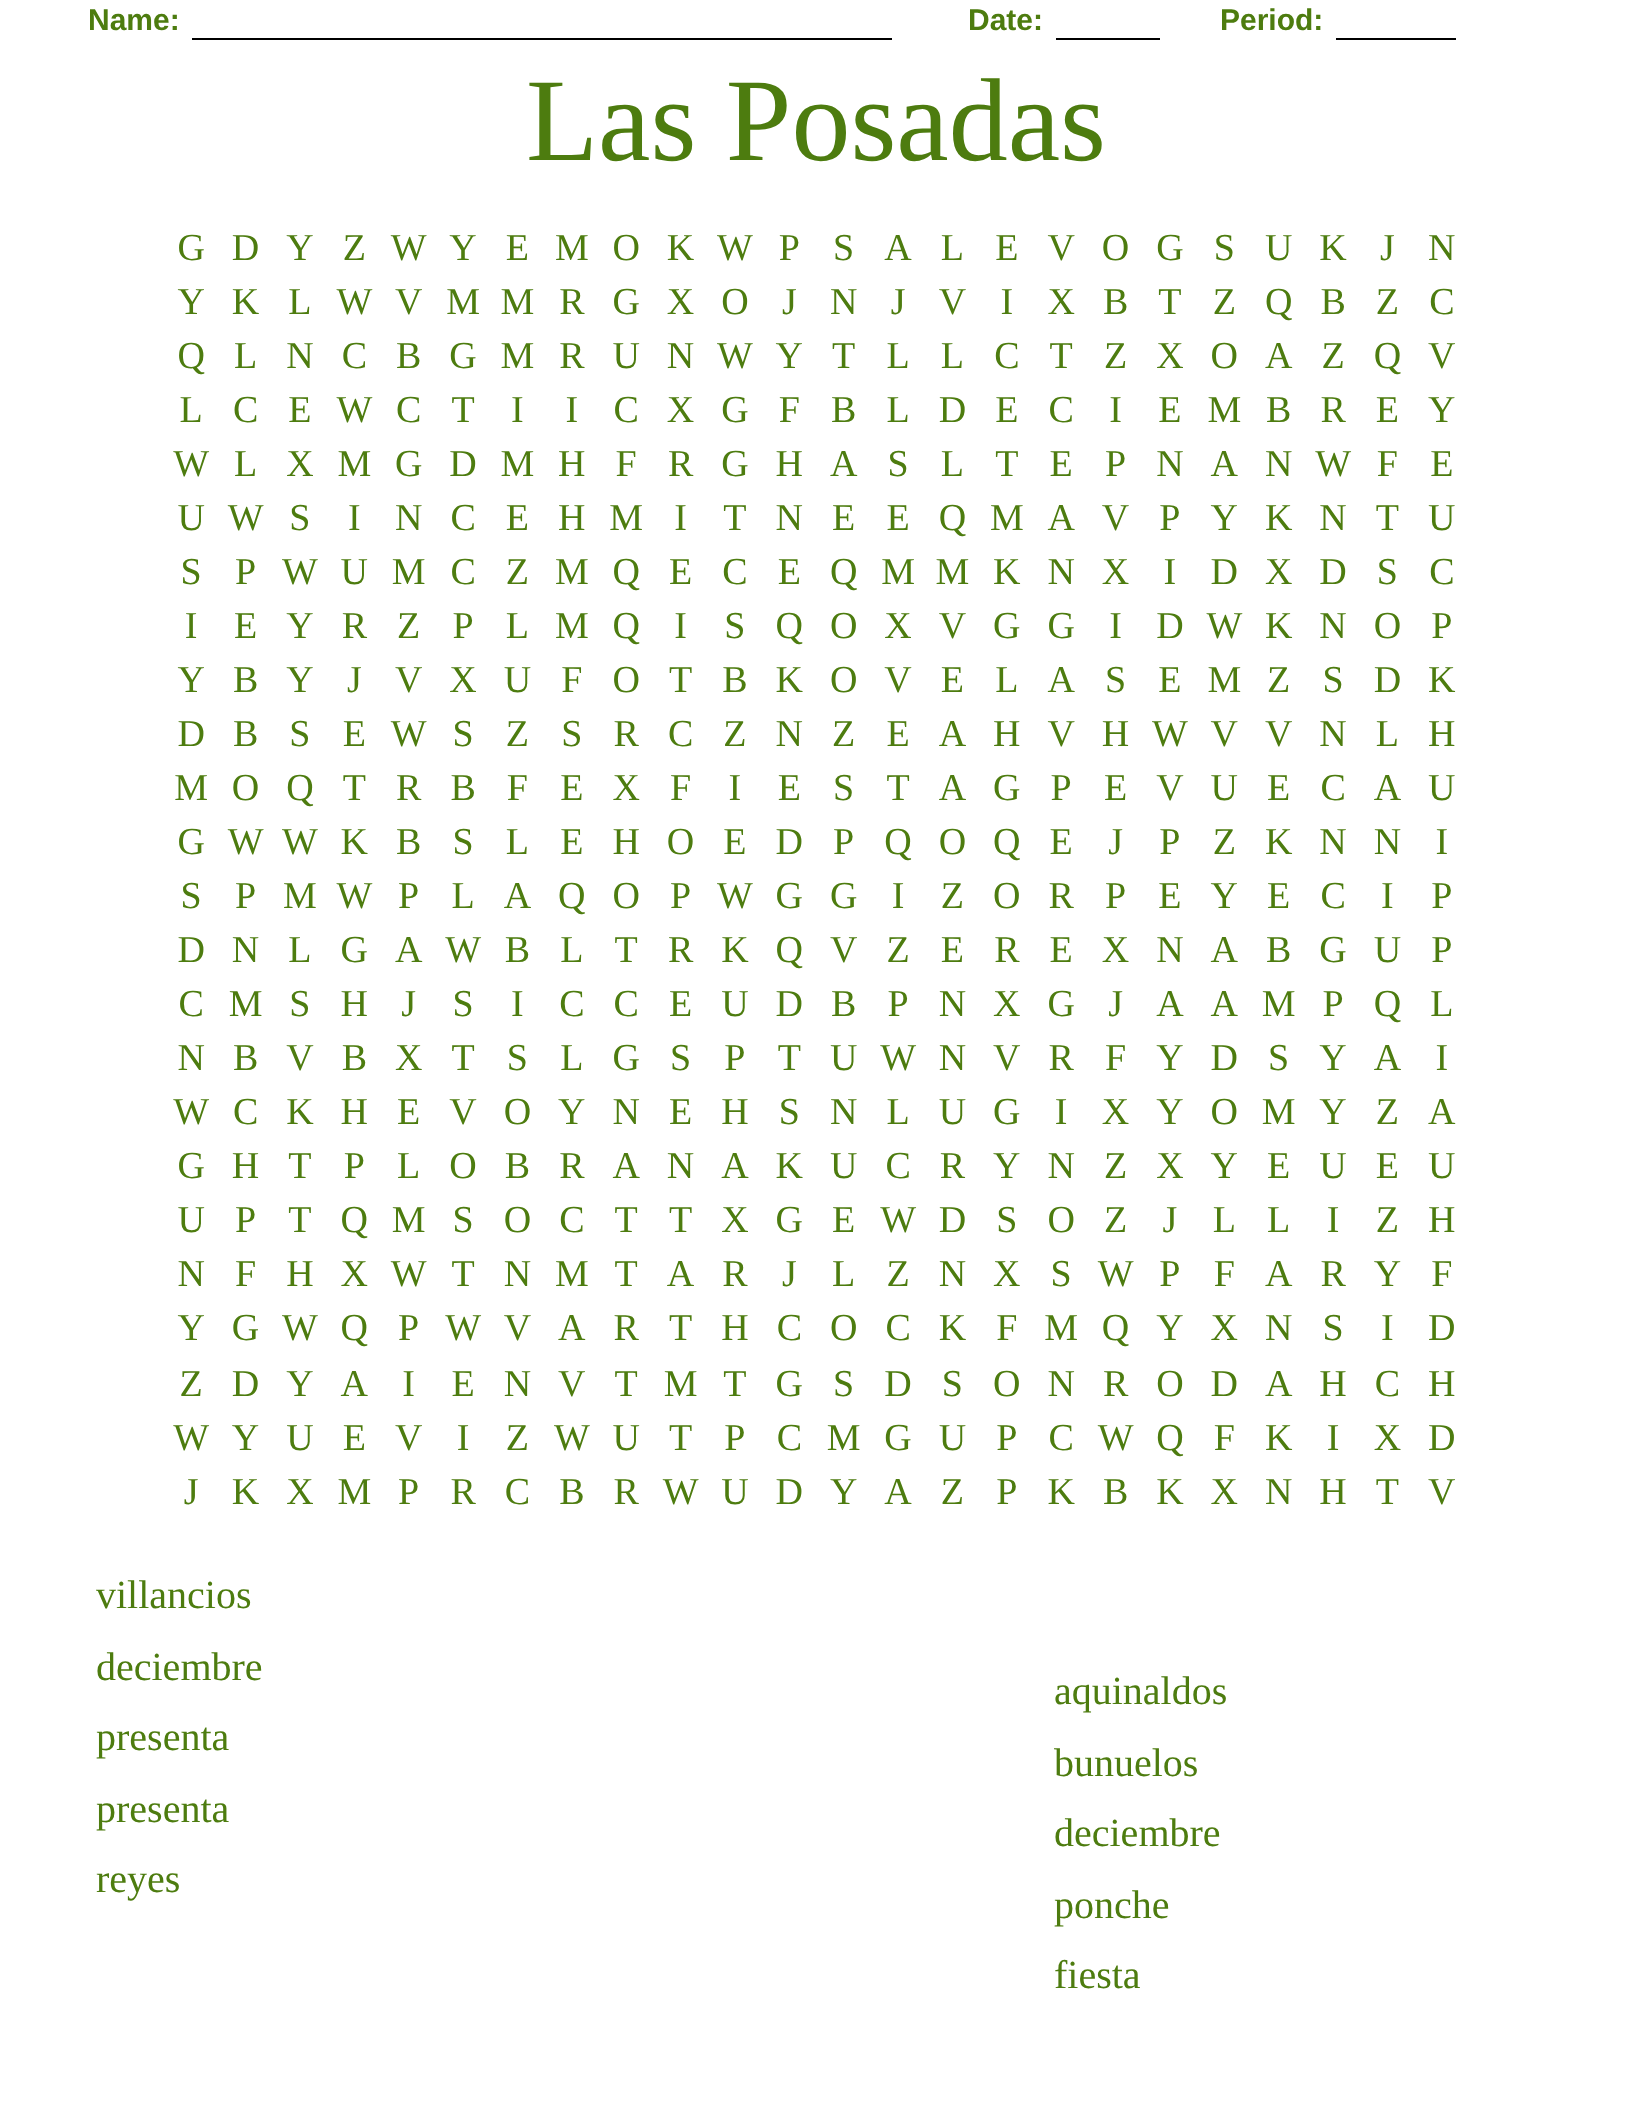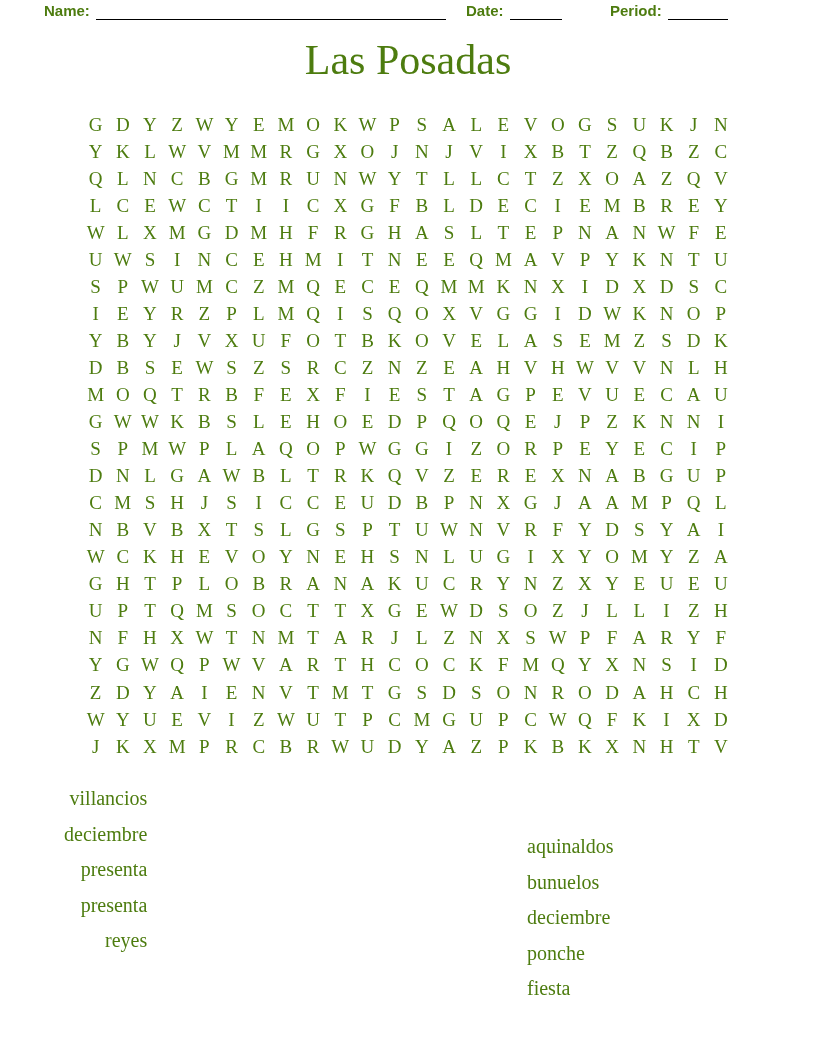--- a/index.html
+++ b/index.html
@@ -18,42 +18,42 @@
     top: 2px;
     display: flex;
     align-items: flex-end;
     font-family: "Liberation Sans", sans-serif;
     font-weight: bold;
     font-size: 15px;
     line-height: 18px;
     white-space: nowrap;
   }
   .hg-name   { left: 44px;  }
-  .hg-date   { left: 466px; justify-content: flex-end; }
+  .hg-date   { left: 484px; justify-content: flex-end; }
   .hg-period { left: 610px; text-align: right; }
   .blank-line {
     display: inline-block;
     border-bottom: 1.5px solid #000;
     height: 16px;
     margin-left: 6px;
   }
   .line-name   { width: 350px; }
   .line-date   { width: 52px;  }
   .line-period { width: 60px;  }
   
   .title {
     position: absolute;
     top: 32px;
     left: 0;
     width: 100%;
     margin: 0;
     text-align: center;
     font-family: "Liberation Serif", serif;
     font-weight: normal;
-    font-size: 42px;
+    font-size: 59px;
     line-height: 56px;
   }
   
   .grid {
     position: absolute;
     left: 82px;
     top: 111px;
     display: grid;
     grid-template-columns: repeat(24, 27.2px);
     grid-auto-rows: 27.05px;
@@ -70,21 +70,21 @@
     position: absolute;
     top: 781px;
     left: 48px;
     width: 720px;
     height: 185px;
   }
   .word-col {
     position: absolute;
     top: 0;
   }
-  .word-col-0 { left: 16px; text-align: right;   }
+  .word-col-0 { left: 0px;   }
   .word-col-1 { left: 239px; }
   .word-col-2 { left: 479px; margin-top: 48px; }
   .word-item {
     font-family: "Liberation Serif", serif;
     font-size: 20px;
     line-height: 35.6px;
     white-space: nowrap;
   }
 </style>
 </head>

